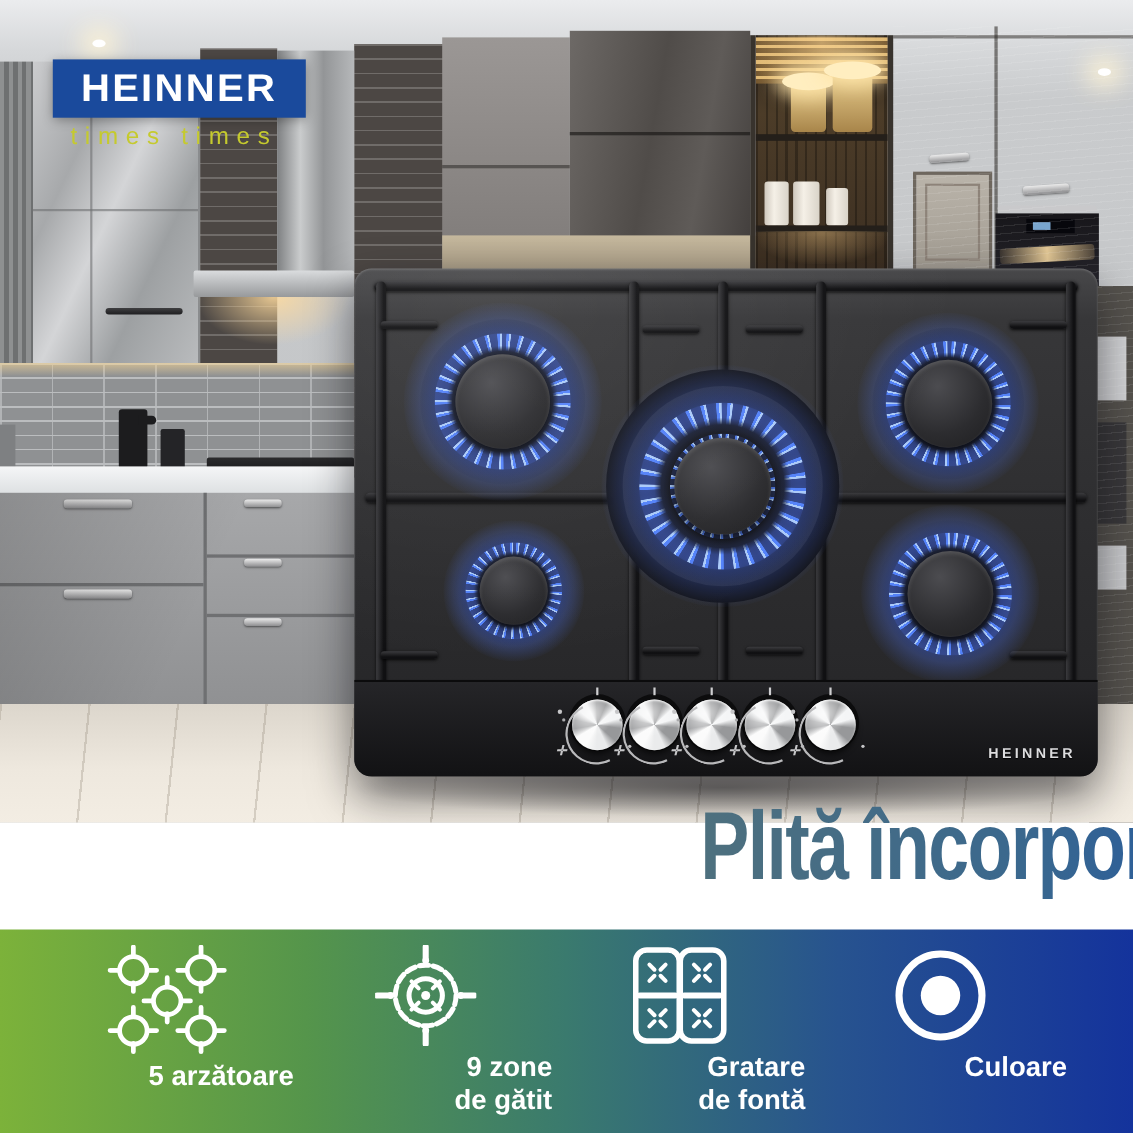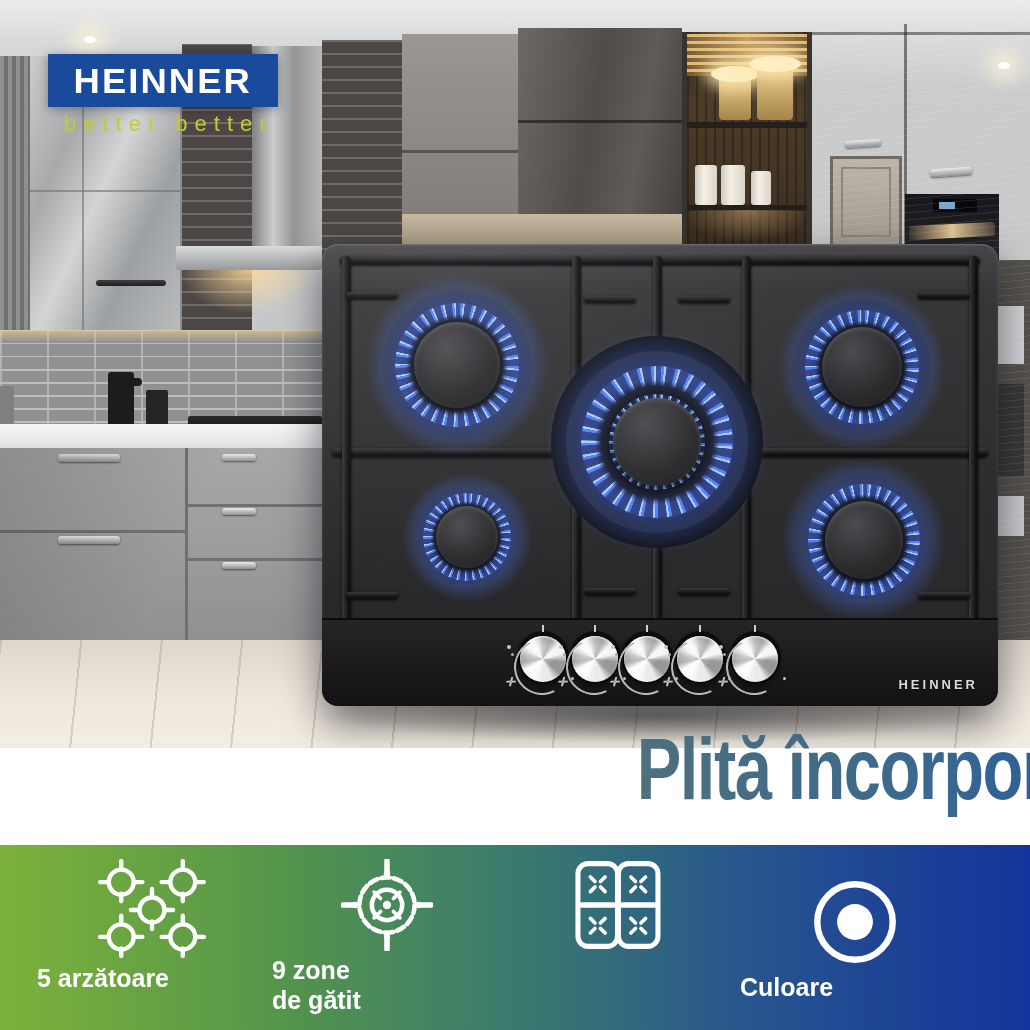--- a/index.html
+++ b/index.html
@@ -164,21 +164,21 @@
   .band{left:0;top:748px;width:1030px;height:97px;background:#ffffff;}
   .headline{left:0;top:718px;width:1030px;text-align:center;white-space:nowrap;}
   .headline span{display:inline-block;font-weight:bold;font-size:88px;letter-spacing:-2px;
         transform:scaleX(.76);transform-origin:50% 50%;
         background:linear-gradient(90deg,#4e707e 0%,#3a688e 38%,#2156a3 68%,#1c41a0 100%);
         -webkit-background-clip:text;background-clip:text;color:transparent;}
 
   
   .feature-bar{left:0;top:845px;width:1030px;height:185px;
         background:linear-gradient(90deg,#7cb23a 0%,#55954b 27%,#3a7a6e 50%,#27538f 74%,#14339c 100%);}
-  .feat{top:0;width:230px;height:160px;text-align:left;}
+  .feat{top:0;width:230px;height:160px;text-align:right;}
   .feat svg{position:static;display:block;margin:14px auto 0;}
   .flabel{position:static;margin-top:4px;color:#fff;font-weight:bold;font-size:25px;line-height:30px;}
   .flabel span{position:static;display:block;}
 </style>
 </head>
 <body>
 
 <div class="stage">
 
   <div class="photo">
@@ -255,21 +255,21 @@
       <div class="hbar" style="left:222px;top:60px;width:34px;height:7px;"></div>
       <div class="hbar" style="left:222px;top:114px;width:34px;height:7px;"></div>
     </div>
     <div class="ph-floor"></div>
     <div class="hob-shadow"></div>
   </div>
 
   <div class="logo-box">
     <div class="logo-text">HEINNER</div>
   </div>
-  <div class="tagline">better better</div>
+  <div class="tagline">times times</div>
 
   <div class="hob">
 
     <div class="gbar" style="left:18px;top:12px;width:640px;height:9px;"></div>
     <div class="gbar" style="left:10px;top:204px;width:656px;height:9px;"></div>
     <div class="gbar" style="left:18px;top:392px;width:640px;height:9px;"></div>
     <div class="gbar v" style="left:20px;top:12px;width:9px;height:389px;"></div>
     <div class="gbar v" style="left:250px;top:12px;width:9px;height:389px;"></div>
     <div class="gbar v" style="left:331px;top:12px;width:9px;height:389px;"></div>
     <div class="gbar v" style="left:420px;top:12px;width:9px;height:389px;"></div>
@@ -436,23 +436,27 @@
         <rect x="13" y="5" width="43" height="90" rx="11" stroke-width="5.5"></rect>
         <rect x="57" y="5" width="43" height="90" rx="11" stroke-width="5.5"></rect>
         <path d="M17 50h35M61 50h35" stroke-width="6"></path>
         <g stroke-width="4">
           <path d="M26.5 19.5l5 5M42.5 19.5l-5 5M26.5 35.5l5-5M42.5 35.5l-5-5"></path>
           <path d="M26.5 64.5l5 5M42.5 64.5l-5 5M26.5 80.5l5-5M42.5 80.5l-5-5"></path>
           <path d="M70.5 19.5l5 5M86.5 19.5l-5 5M70.5 35.5l5-5M86.5 35.5l-5-5"></path>
           <path d="M70.5 64.5l5 5M86.5 64.5l-5 5M70.5 80.5l5-5M86.5 80.5l-5-5"></path>
         </g>
       </svg>
-    </div>
-
-    <div class="feat" style="left:740px;margin-top:17px;">
+      <div class="flabel">
+        <span>Gratare</span>
+        <span>de fontă</span>
+      </div>
+    </div>
+
+    <div class="feat" style="left:740px;">
       <svg width="92" height="92" viewBox="0 0 100 100" fill="none">
         <circle cx="50" cy="50" r="41" stroke="#fff" stroke-width="7"></circle>
         <circle cx="50" cy="50" r="19.5" fill="#fff"></circle>
       </svg>
       <div class="flabel">
         <span>Culoare</span>
       </div>
     </div>
 
   </div>

